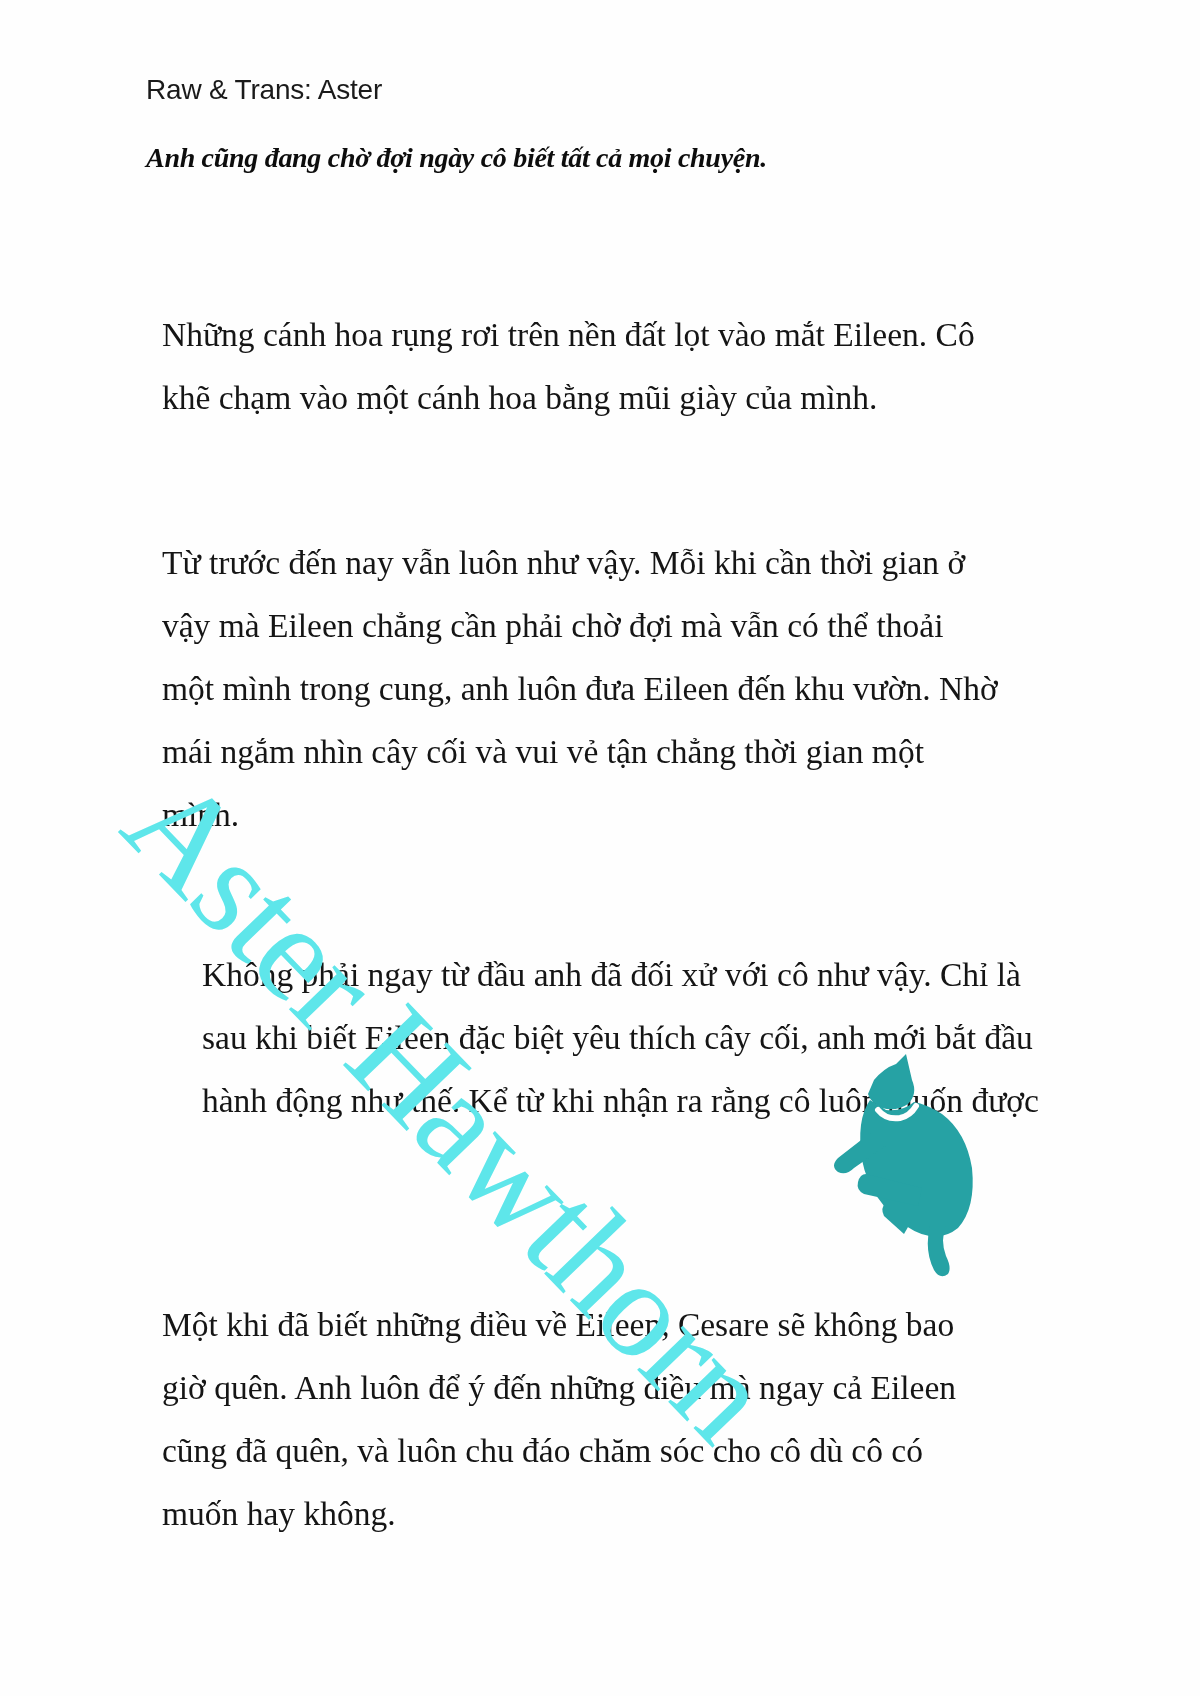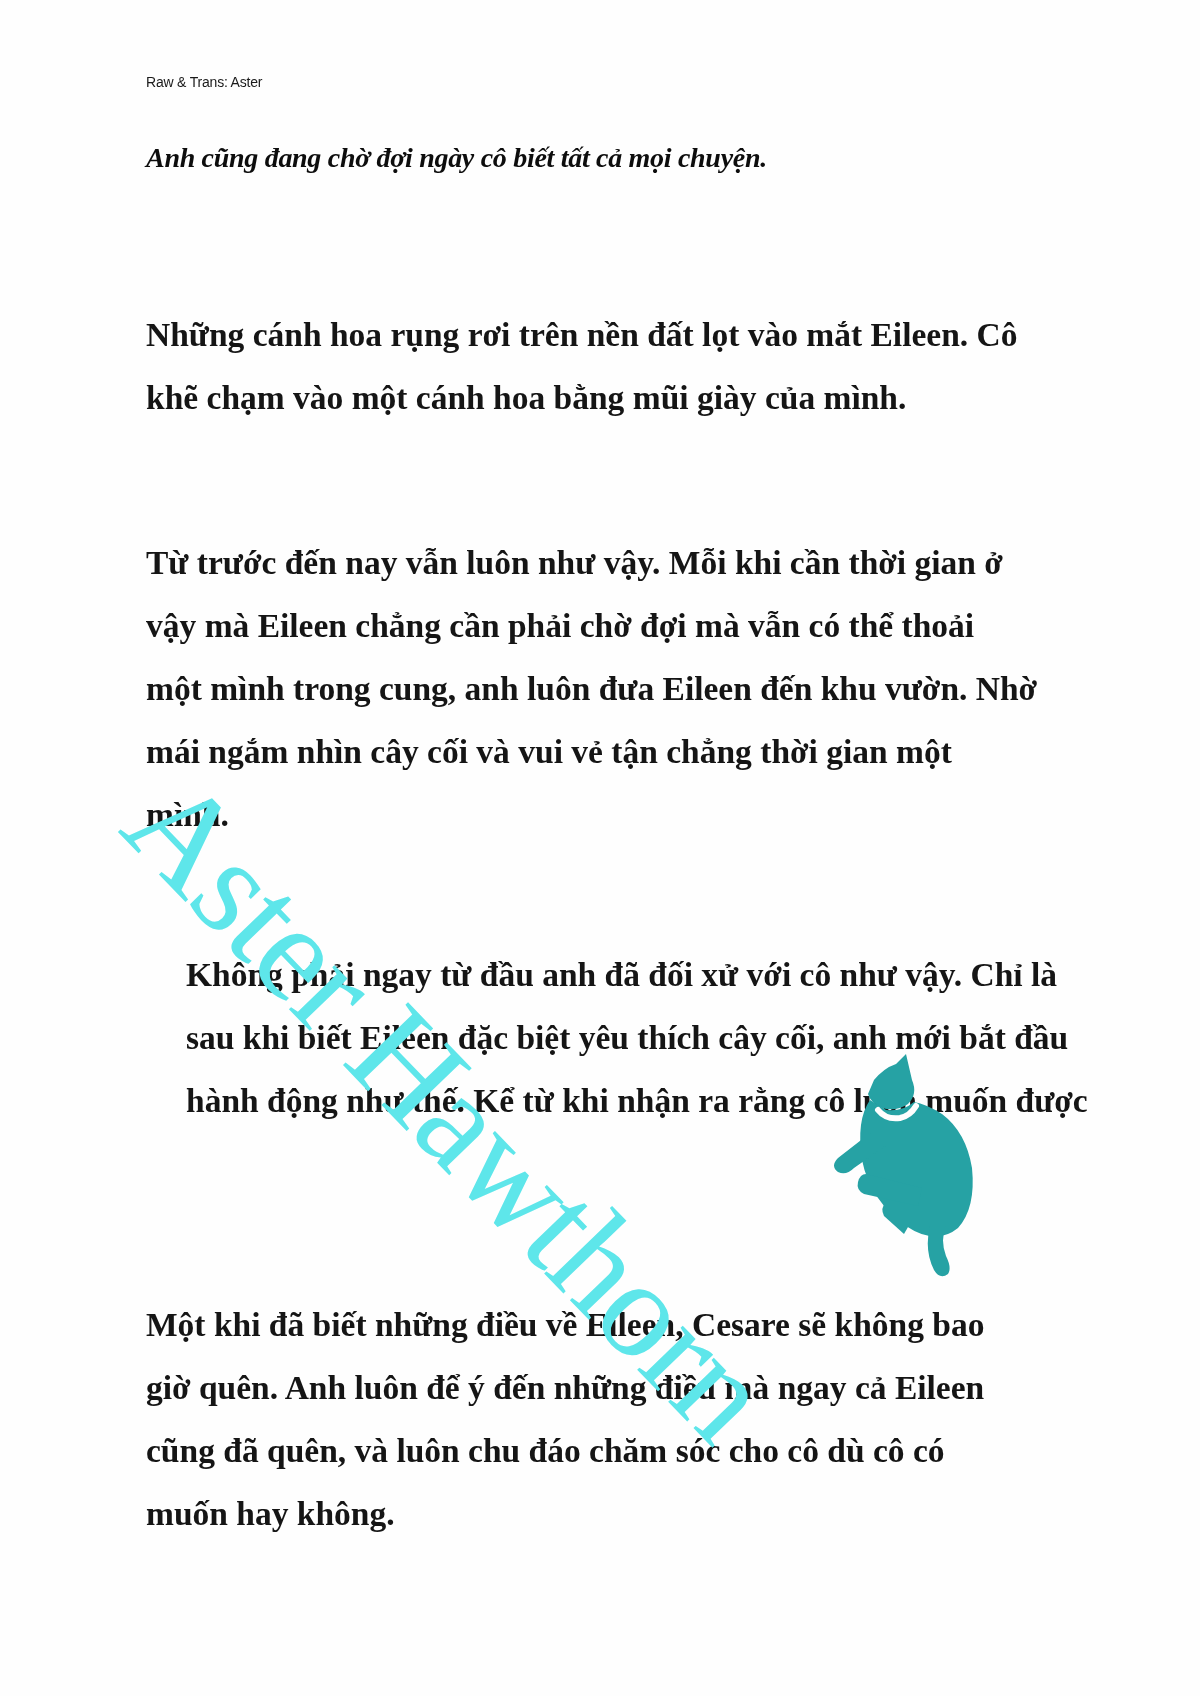--- a/index.html
+++ b/index.html
@@ -5,28 +5,28 @@
   html, body { margin: 0; padding: 0; }
   body {
     width: 1200px; height: 1696px; position: relative; overflow: hidden;
     background: #fefefe;
     font-family: "Liberation Serif", "DejaVu Serif", serif;
     color: #111;
   }
   .credit {
     position: absolute; left: 146px; top: 74px;
     font-family: "Liberation Sans", "DejaVu Sans", sans-serif;
-    font-size: 14px; color: #1a1a1a; letter-spacing: -0.2px;
+    font-size: 28px; color: #1a1a1a; letter-spacing: -0.2px;
   }
   .title {
     position: absolute; left: 146px; top: 142px;
     font-size: 28px; font-weight: bold; font-style: italic;
     letter-spacing: -0.3px; white-space: nowrap; color: #0d0d0d;
   }
-  .para { position: absolute; left: 146px; width: 920px; font-weight: bold; }
+  .para { position: absolute; left: 162px; width: 920px; }
   .line {
     display: block; height: 63px; line-height: 63px;
     font-size: 33.5px; white-space: nowrap; color: #151515;
   }
   .watermark {
     position: absolute; left: 150px; top: 730px;
     transform-origin: left center;
     transform: rotate(46deg);
     font-family: "Liberation Serif", "DejaVu Serif", serif;
     font-size: 138px; line-height: 1; white-space: nowrap;

